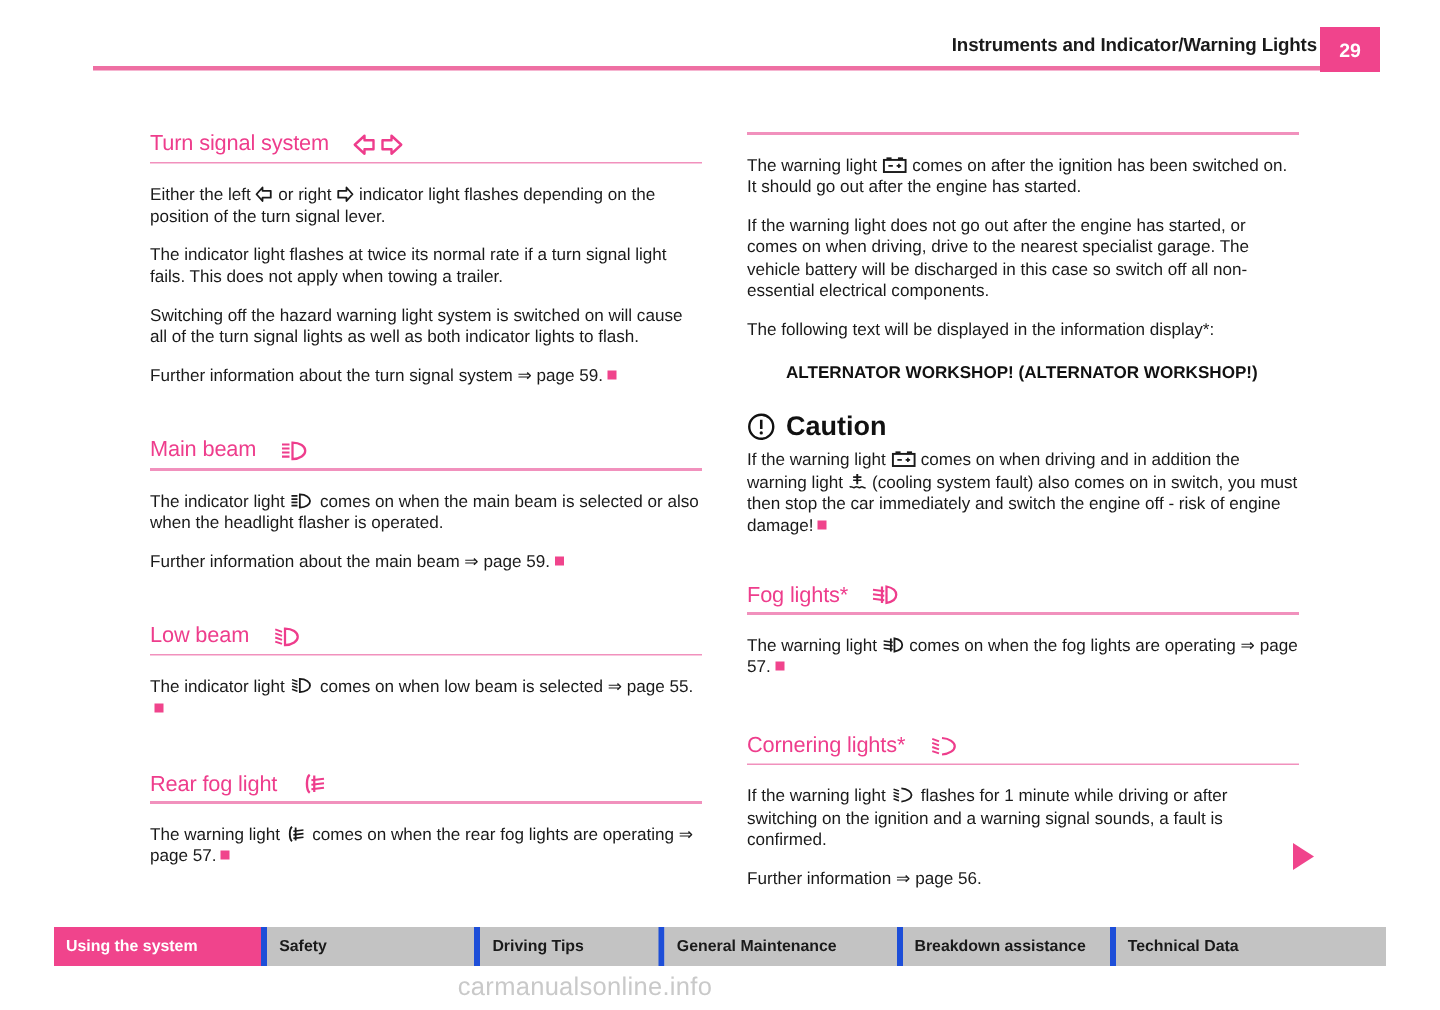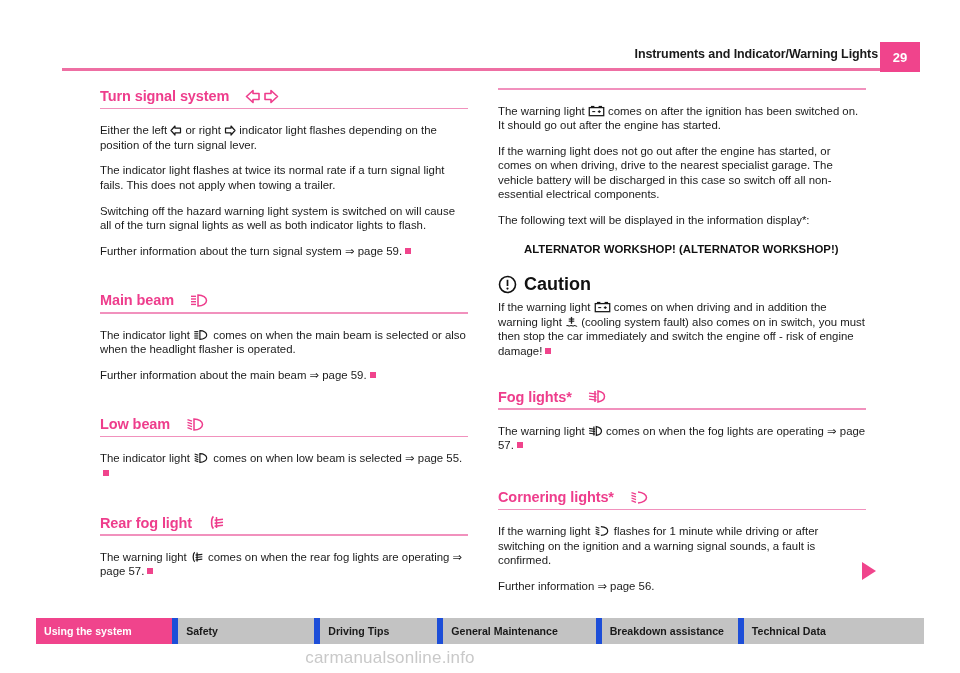--- a/index.html
+++ b/index.html
@@ -13,21 +13,21 @@
   #page {
     position: relative;
     width: 960px; height: 673px;
     background: #ffffff;
   }
 
   
   .header {
     position: absolute;
     left: 0; top: 18px;
-    width: 960px; height: 34px; margin-top: 24px;
+    width: 960px; height: 34px;
   }
   .header-rule {
     position: absolute;
     left: 62px; top: 26px;
     width: 834px; height: 3px;
     background: #ee6fa3;
   }
   .header-title {
     position: absolute;
     right: 82px; top: 5px;
@@ -57,21 +57,21 @@
     width: 368px;
   }
   .col-left  { left: 100px; }
   .col-right { left: 498px; }
 
   
   .sec { margin-bottom: 0; }
   .sec h2 {
     margin: 0;
     font-size: 14.5px;
-    font-weight: bold;
+    font-weight: normal;
     color: #ee3d8c;
     letter-spacing: -0.1px;
     padding-bottom: 3px;
     display: flex;
     align-items: center;
     gap: 16px;
     line-height: 1.15;
   }
   .sec .rule {
     width: 100%;
@@ -130,21 +130,21 @@
     display: flex;
   }
   .tab {
     background: #c3c3c3;
     color: #1a1a1a;
     font-size: 10.6px;
     font-weight: bold;
     display: flex;
     align-items: center;
     padding-left: 8px;
-    border-right: 6px solid #1d4ed8;
+    border-right: 4px solid #1d4ed8;
     white-space: nowrap;
   }
   .tab.active {
     background: #f0448c;
     color: #ffffff;
   }
   .t0 { width: 148px; }
   .t1 { width: 148px; }
   .t2 { width: 128px; }
   .t3 { width: 165px; }

